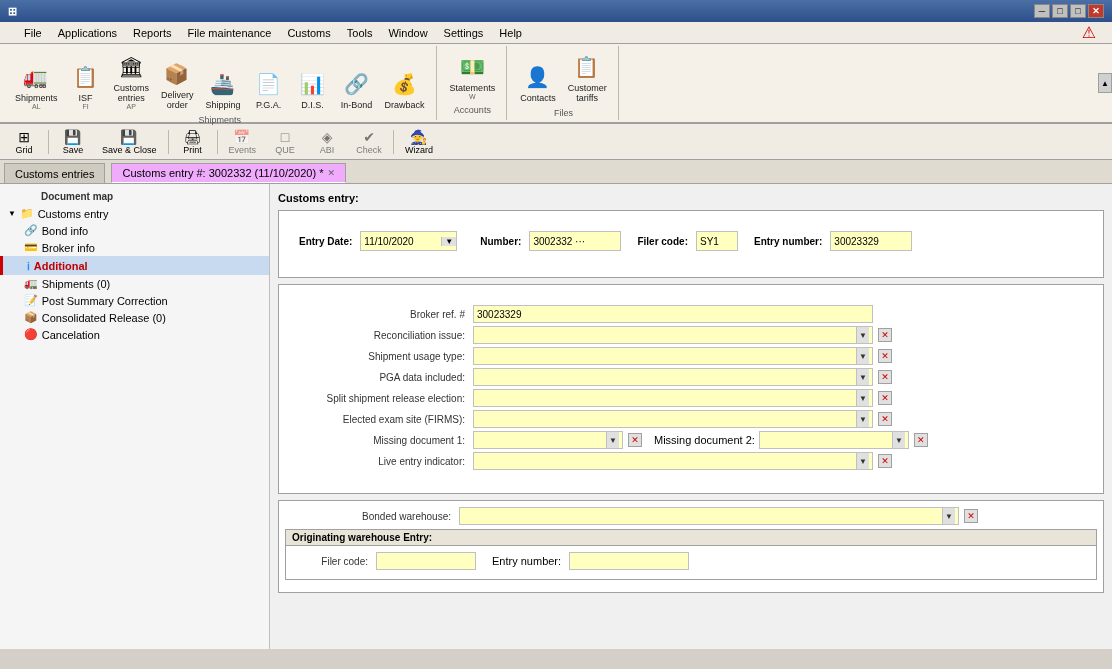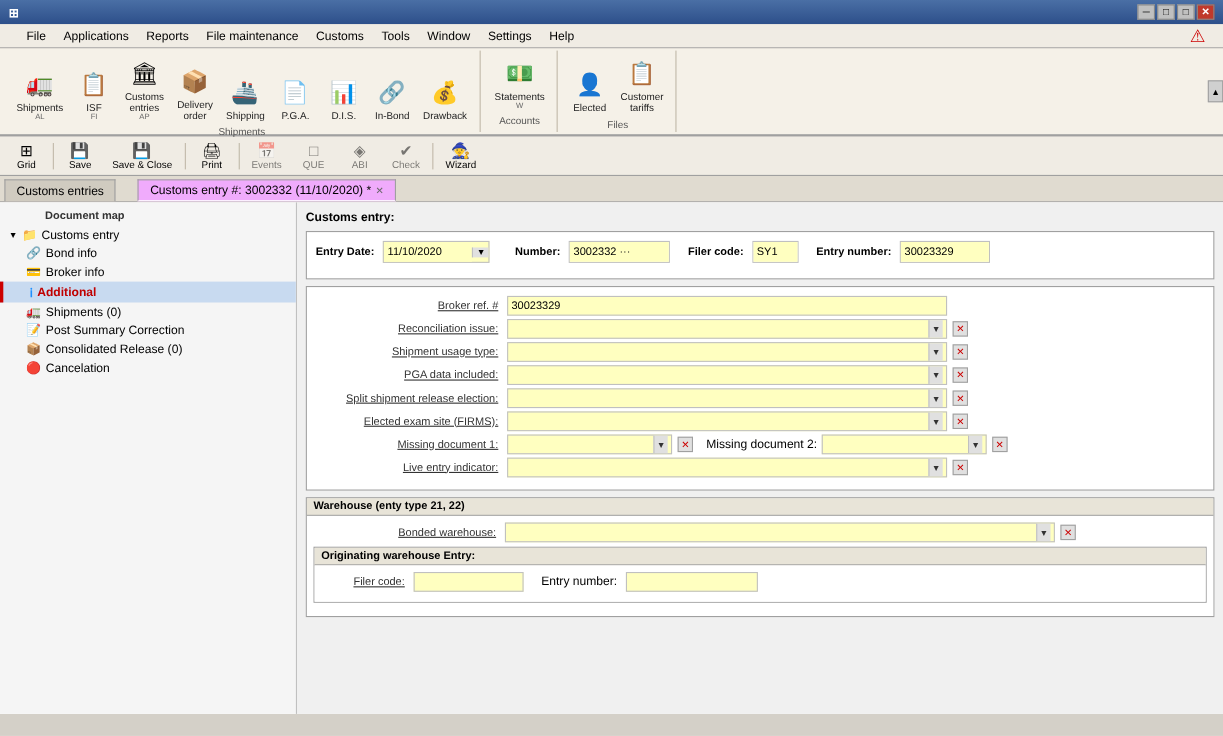--- a/index.html
+++ b/index.html
@@ -120,21 +120,21 @@
       align-items: flex-end;
       padding: 2px 4px 0;
       height: 24px;
     }
     .tab {
       padding: 2px 10px;
       background: #d0cbc0;
       border: 1px solid #a0a0a0;
       border-bottom: none;
       cursor: pointer;
-      margin-right: 20px;
+      margin-right: 6px;
       font-size: 10px;
       height: 20px;
       display: flex;
       align-items: center;
       gap: 4px;
     }
     .tab.active {
       background: #f0abfc;
       border-bottom: 1px solid #fff;
       z-index: 1;
@@ -179,38 +179,37 @@
     
     .content-panel {
       flex: 1;
       overflow-y: auto;
       padding: 8px;
       background: #f0f0f0;
     }
     .form-area {
       background: #fff;
       border: 1px solid #a0a0a0;
-      padding: 8px;
+      padding: 20px;
       margin-bottom: 6px;
     }
 
     
     .form-row {
       display: flex;
       align-items: center;
       margin-bottom: 3px;
       gap: 4px;
     }
     .form-label {
       color: #333;
       font-size: 10px;
       min-width: 170px;
       text-align: right;
       padding-right: 4px;
-      text-decoration: underline;
     }
     .form-input {
       flex: 1;
       height: 18px;
       border: 1px solid #c0c0c0;
       background: #ffffc0;
       padding: 0 3px;
       font-size: 10px;
     }
     .form-dropdown {
@@ -350,21 +349,21 @@
         <div style="font-size:7px;color:#666;">W</div>
       </div>
     </div>
     <div class="ribbon-group-label">Accounts</div>
   </div>
 
   <div class="ribbon-group">
     <div class="ribbon-group-items">
       <div class="ribbon-btn">
         <div class="ribbon-icon">👤</div>
-        <div class="ribbon-label">Elected</div>
+        <div class="ribbon-label">Contacts</div>
       </div>
       <div class="ribbon-btn">
         <div class="ribbon-icon">📋</div>
         <div class="ribbon-label">Customer<br>tariffs</div>
       </div>
     </div>
     <div class="ribbon-group-label">Files</div>
   </div>
 
   <div style="position:absolute; right:0; top:0; height:100%; display:flex; align-items:center;">
@@ -571,21 +570,20 @@
         <div class="form-dropdown" style="max-width:400px; display:flex;">
           <span style="flex:1;"></span>
           <span class="dropdown-arrow">▼</span>
         </div>
         <div class="clear-btn">✕</div>
       </div>
 
     </div>
 
     <div class="section-box">
-      <div class="section-box-header">Warehouse (enty type 21, 22)</div>
       <div class="section-box-body">
 
         <div class="form-row">
           <span class="form-label">Bonded warehouse:</span>
           <div class="form-dropdown" style="flex:1; display:flex; max-width:500px;">
             <span style="flex:1;"></span>
             <span class="dropdown-arrow">▼</span>
           </div>
           <div class="clear-btn">✕</div>
         </div>

